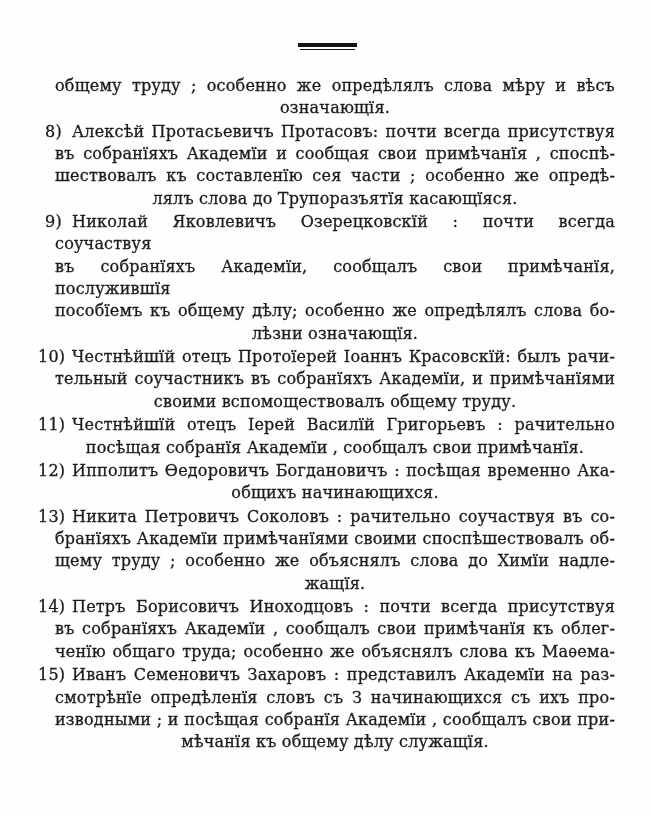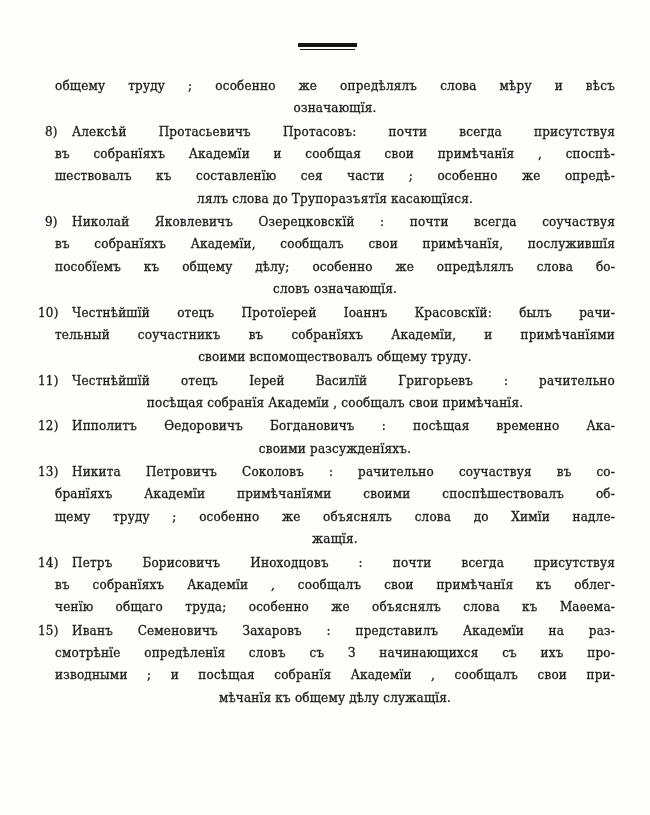--- a/index.html
+++ b/index.html
@@ -14,21 +14,21 @@
   .ornament{
     position:absolute;left:298px;top:43px;width:59px;height:4px;
     background:#151515;
   }
   .ornament::after{
     content:"";display:block;position:absolute;left:2px;right:2px;top:5.5px;
     height:1.6px;background:#151515;
   }
   .textblock{
     position:absolute;left:55px;top:75px;width:560px;
-    font-size:12px;line-height:22.3px;
+    font-size:16px;line-height:22.3px;
     letter-spacing:0.2px;
   }
   .para{position:relative;margin:0 0 1.2px 0;}
   .ln{white-space:normal;text-align:center;}
   .j{text-align:justify;text-align-last:justify;}
   .fl{text-indent:17px;}
   .num{
     position:absolute;left:-17px;top:0;white-space:nowrap;
   }
   .n1 .num{left:-10px;}
@@ -53,40 +53,40 @@
       <div class="ln j">въ собранїяхъ Академїи и сообщая свои примѣчанїя , споспѣ-</div>
       <div class="ln j">шествовалъ къ составленїю сея части ; особенно же опредѣ-</div>
       <div class="ln">лялъ слова до Трупоразъятїя касающїяся.</div>
     </div>
 
     <div class="para n1">
       <span class="num">9)</span>
       <div class="ln j fl">Николай Яковлевичъ Озерецковскїй : почти всегда соучаствуя</div>
       <div class="ln j">въ собранїяхъ Академїи, сообщалъ свои примѣчанїя, послужившїя</div>
       <div class="ln j">пособїемъ къ общему дѣлу; особенно же опредѣлялъ слова бо-</div>
-      <div class="ln">словъ означающїя.</div>
+      <div class="ln">лѣзни означающїя.</div>
     </div>
 
     <div class="para">
       <span class="num">10)</span>
       <div class="ln j fl">Честнѣйшїй отецъ Протоїерей Іоаннъ Красовскїй: былъ рачи-</div>
       <div class="ln j">тельный соучастникъ въ собранїяхъ Академїи, и примѣчанїями</div>
       <div class="ln">своими вспомоществовалъ общему труду.</div>
     </div>
 
     <div class="para">
       <span class="num">11)</span>
       <div class="ln j fl">Честнѣйшїй отецъ Іерей Василїй Григорьевъ : рачительно</div>
       <div class="ln">посѣщая собранїя Академїи , сообщалъ свои примѣчанїя.</div>
     </div>
 
     <div class="para">
       <span class="num">12)</span>
       <div class="ln j fl">Ипполитъ Ѳедоровичъ Богдановичъ : посѣщая временно Ака-</div>
-      <div class="ln">своими разсужденїяхъ.</div>
+      <div class="ln">общихъ начинающихся.</div>
     </div>
 
     <div class="para">
       <span class="num">13)</span>
       <div class="ln j fl">Никита Петровичъ Соколовъ : рачительно соучаствуя въ со-</div>
       <div class="ln j">бранїяхъ Академїи примѣчанїями своими споспѣшествовалъ об-</div>
       <div class="ln j">щему труду ; особенно же объяснялъ слова до Химїи надле-</div>
       <div class="ln">жащїя.</div>
     </div>
 

